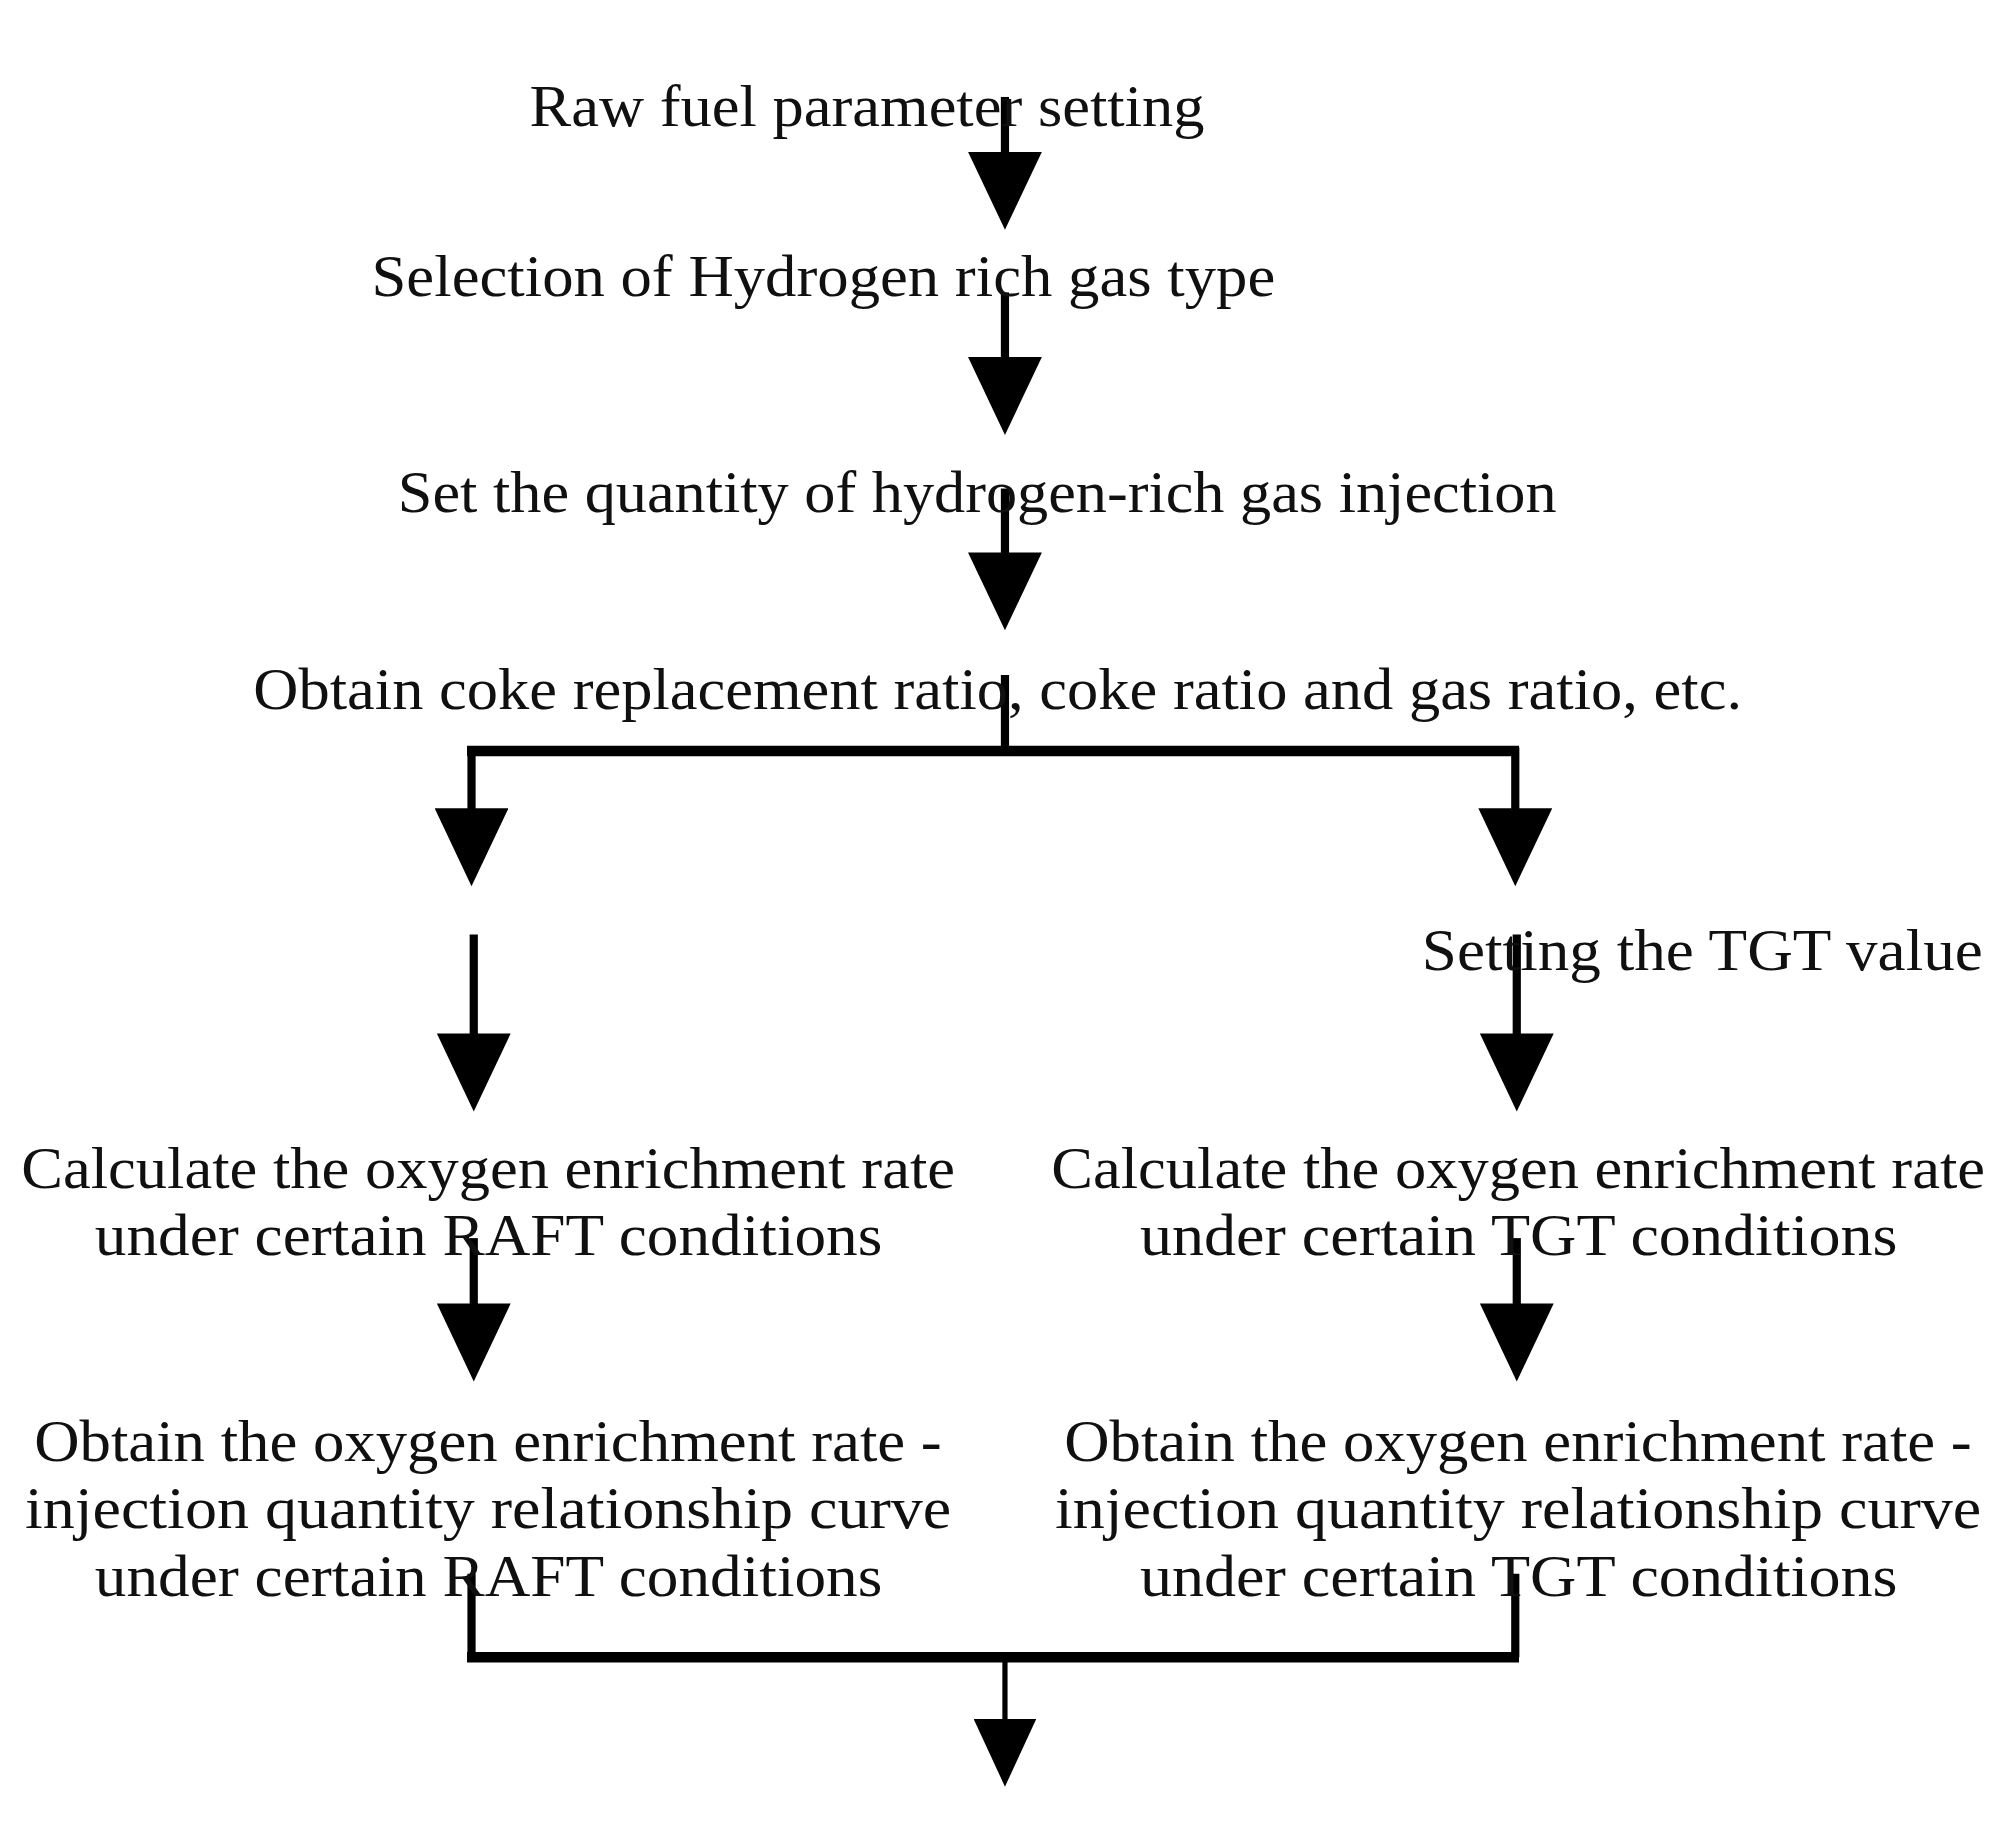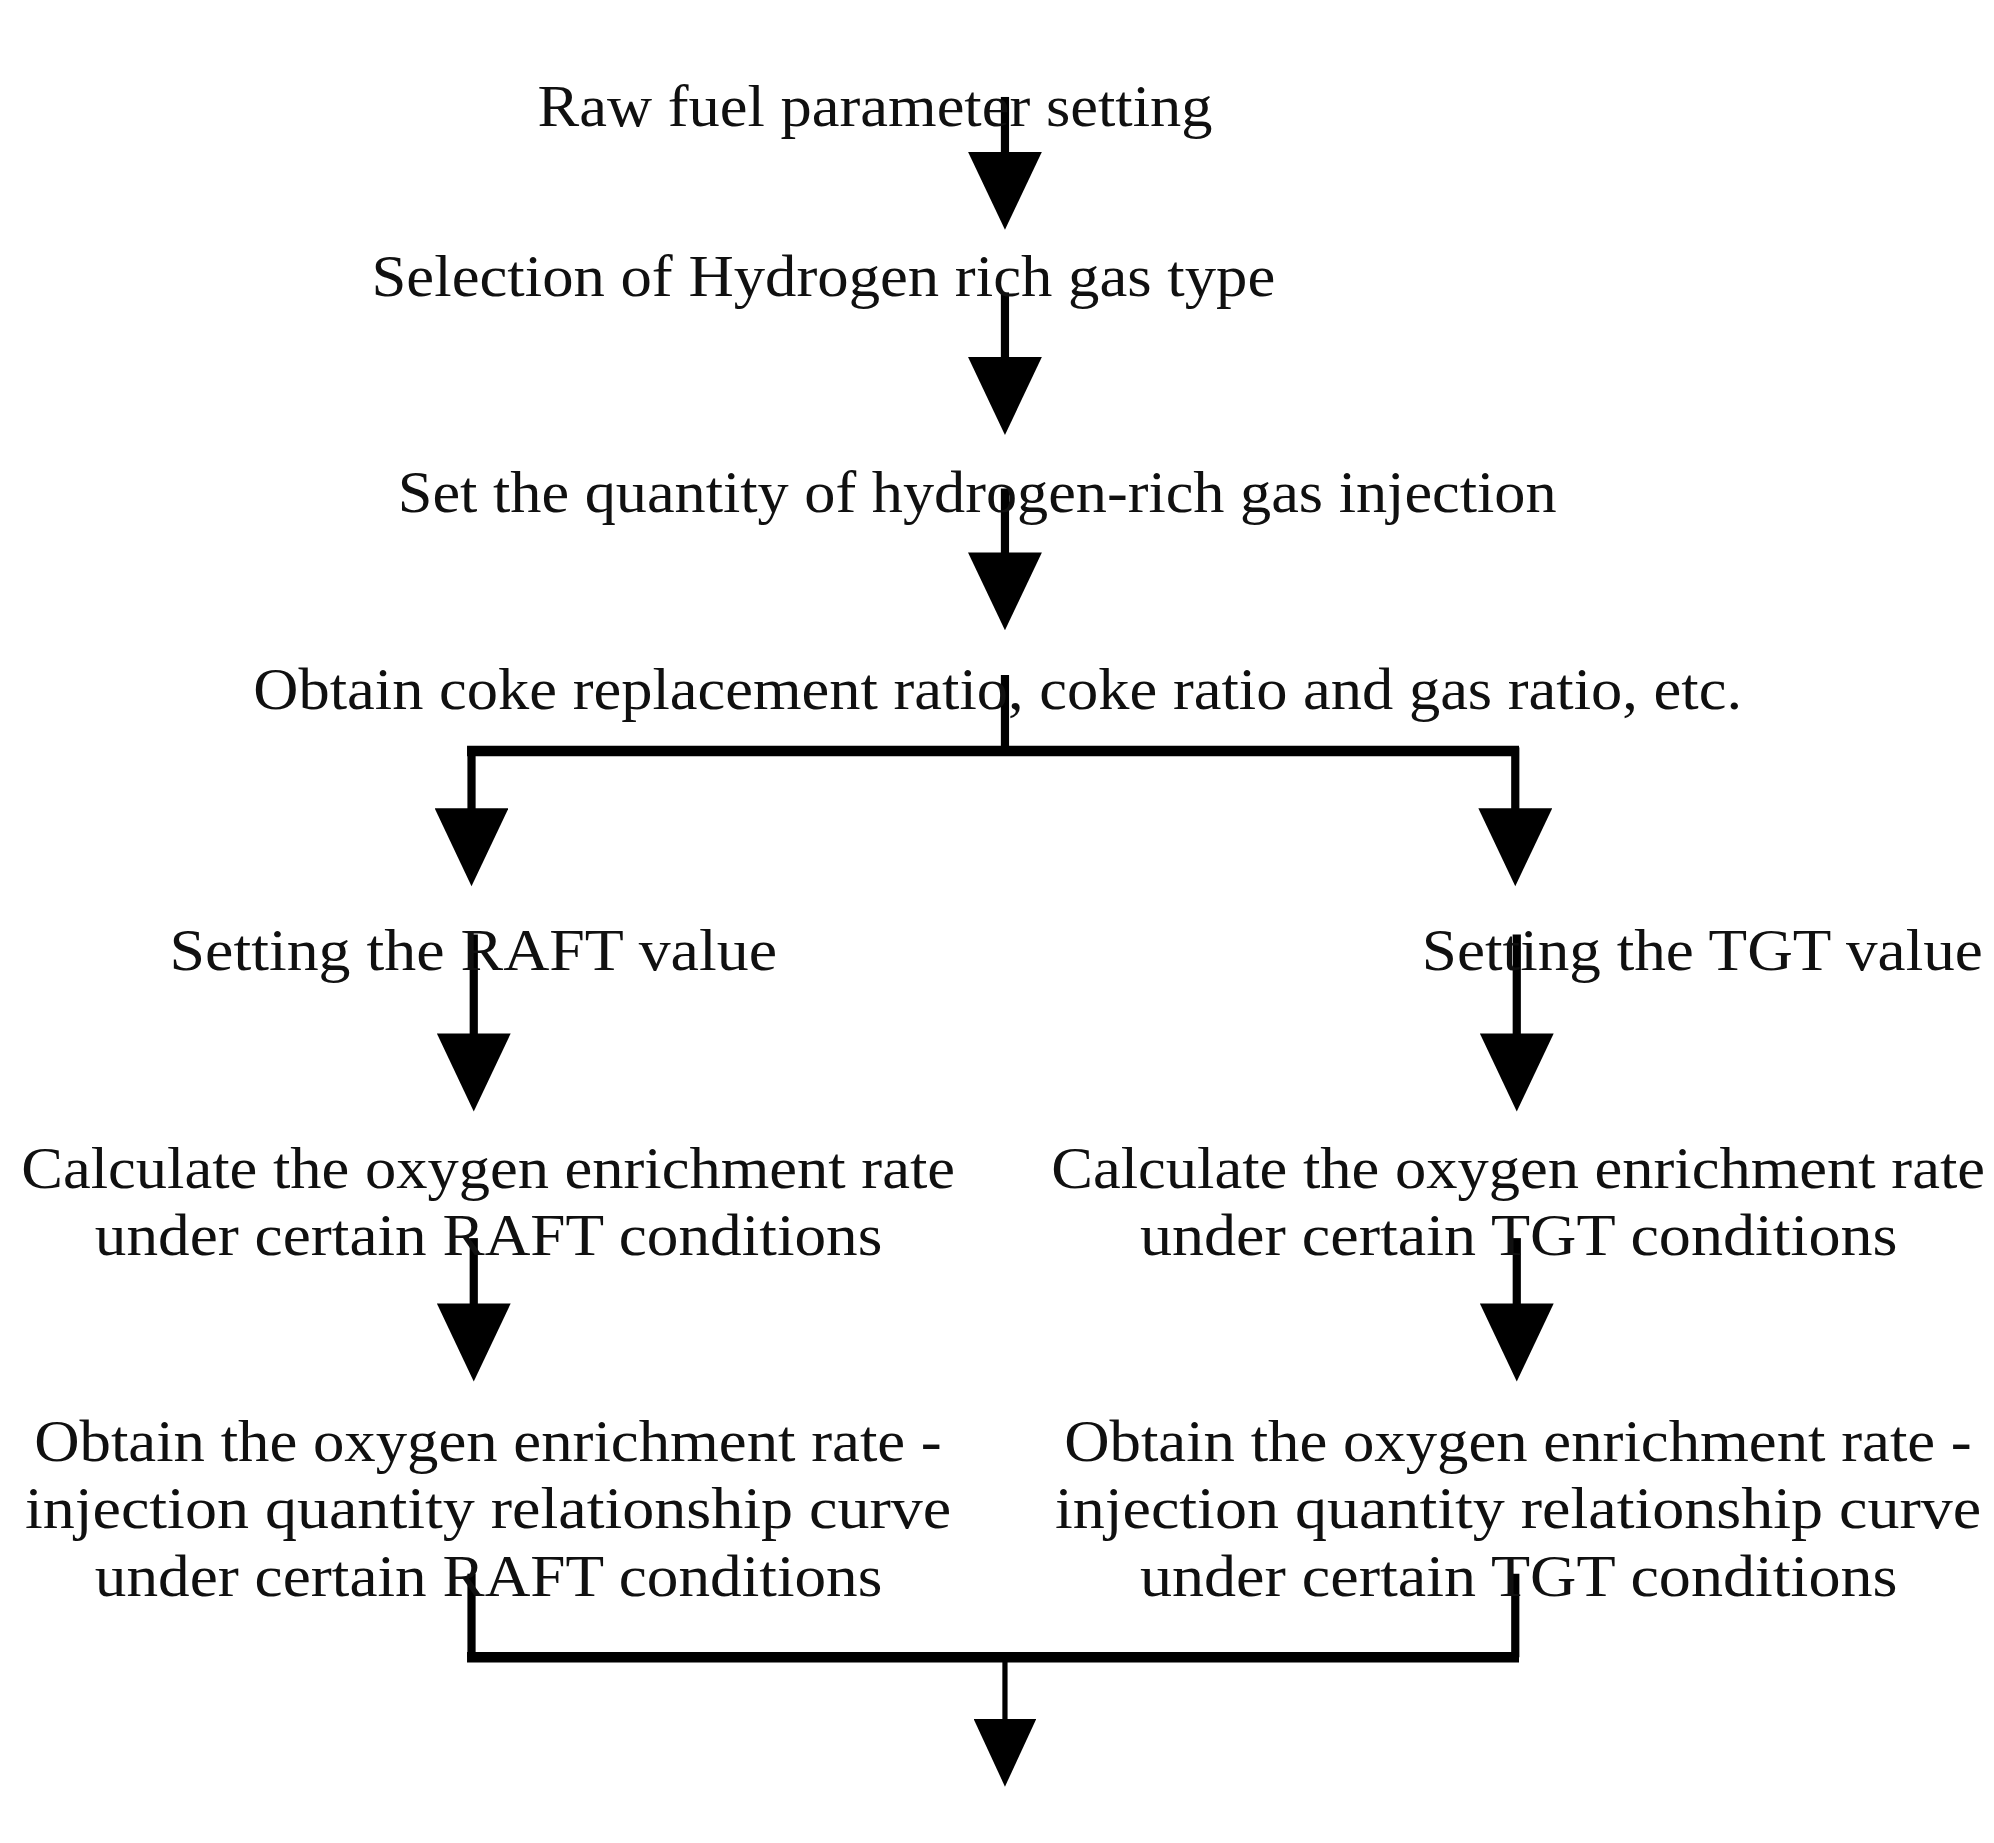--- a/index.html
+++ b/index.html
@@ -51,21 +51,21 @@
   .arrow-svg {
     position: absolute;
     left: 0;
     top: 0;
     width: 1995px;
     height: 1843px;
     pointer-events: none;
   }
 
   
-  .n1  { left: 8px;    top: 6px;    width: 1735px; text-align: center; }
+  .n1  { left: 0;    top: 6px;    width: 1735px; text-align: center; }
   .n2  { left: 0;    top: 176px;  width: 1646px; }
   .n3  { left: 0;    top: 392px;  width: 1955px; }
   .n4  { left: 0;    top: 589px;  width: 1995px; }
 
   .n5  { left: 26px;  top: 850px; width: 895px; }
   .n6  { left: 1074px;top: 850px; width: 895px; text-align: right; }
 
   .n7  { left: 15px;  top: 1068px; width: 947px; }
   .n8  { left: 1052px;top: 1068px; width: 933px; }
 
@@ -147,23 +147,20 @@
   </div>
 
   <div class="node n3">
     <span class="ln" style="display: inline-block; transform-origin: center center; transform: scaleX(1.0379);">Set the quantity of hydrogen-rich gas injection</span>
   </div>
 
   <div class="node n4">
     <span class="ln" style="display: inline-block; transform-origin: center center; transform: scaleX(1.0415);">Obtain coke replacement ratio, coke ratio and gas ratio, etc.</span>
   </div>
 
-  <div class="node n5">
-    <span class="ln" style="display: inline-block; transform-origin: center center; transform: scaleX(1.0648);">Setting the RAFT value</span>
-  </div>
 
   <div class="node n6">
     <span class="ln" style="display: inline-block; transform-origin: center center; transform: scaleX(1.0531);">Setting the TGT value</span>
   </div>
 
   <div class="node n8">
     <span class="ln" style="display: inline-block; transform-origin: center center; transform: scaleX(1.0418);">Calculate the oxygen enrichment rate</span>
     <span class="ln" style="display: inline-block; transform-origin: center center; transform: scaleX(1.068);">under certain TGT conditions</span>
   </div>
 

